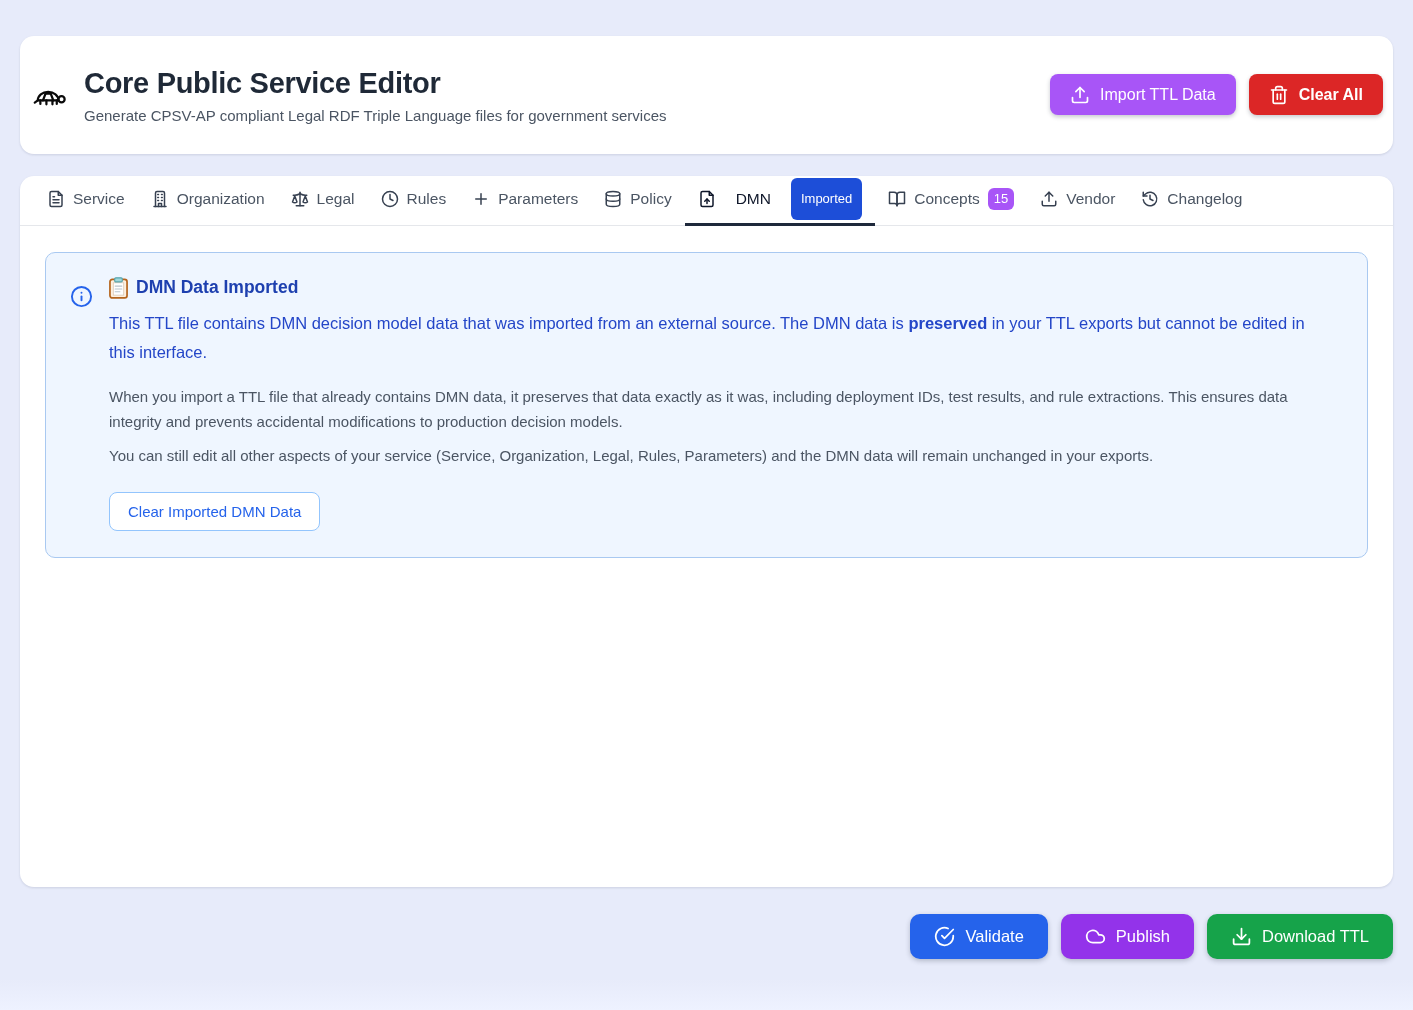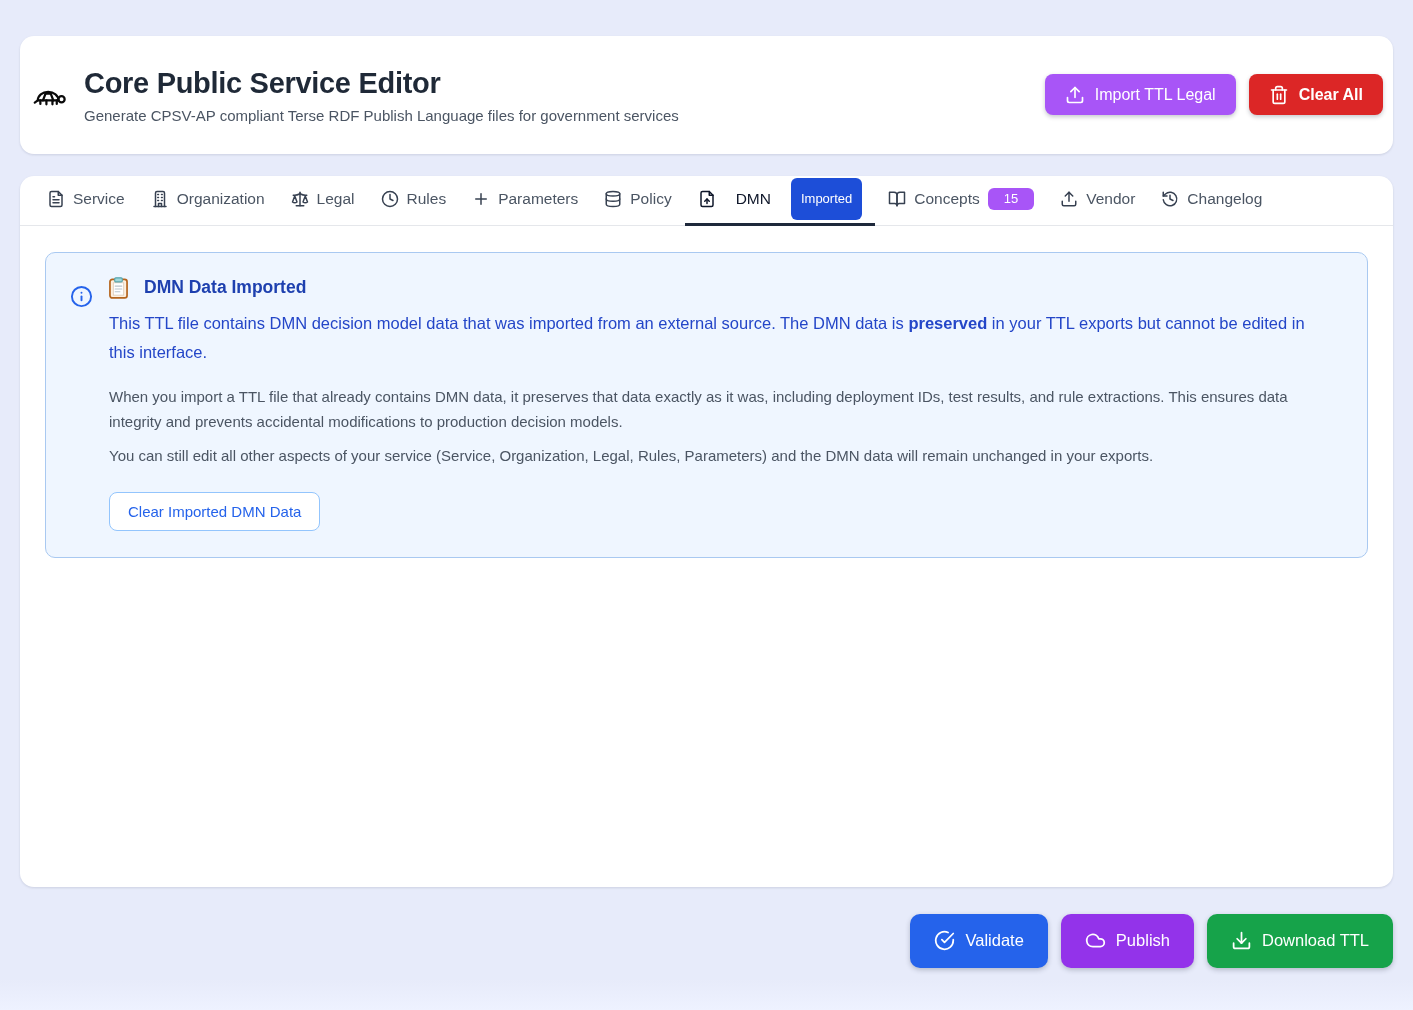--- a/index.html
+++ b/index.html
@@ -52,49 +52,49 @@
     white-space:nowrap;
   }
   .tab .ticon { display:flex; color:#374151; }
   .tab.active { color:#0f172a; border-bottom-color:#1e293b; font-weight:500;gap:20px; }
   .tab.active .ticon { color:#0f172a; }
   .badge {
     font-size:13px; color:#fff; border-radius:6px;
     padding:13px 10px; line-height:1.25; font-weight:400;
   }
   .badge-imported { background:#1d4ed8; }
-  .badge-count { background:#a855f7; padding:3px 16px; }
+  .badge-count { background:#a855f7; padding:3px 6px; }
 
   
   .content { padding:26px 25px; }
   .info-panel {
     display:flex; gap:16px;
     background:#eff6ff; border:1px solid #a9c9f1; border-radius:10px;
     padding:24px 24px 26px;
   }
   .info-icon { flex:0 0 auto; color:#2563eb; margin-top:8px; }
-  .panel-title-row { display:flex; align-items:center; gap:16px; }
+  .panel-title-row { display:flex; align-items:center; gap:8px; }
   .panel-title { font-size:17.5px; font-weight:700; color:#1e40af; }
   .panel-lead {
     margin-top:10px; font-size:16.5px; line-height:29px; color:#2446c8;
     max-width:1210px;
   }
   .panel-lead b { font-weight:700; }
   .panel-para { margin-top:17px; font-size:15px; line-height:25px; color:#4b5563; }
   .panel-para + .panel-para { margin-top:9px; }
   .btn-clear-dmn {
     margin-top:24px; display:inline-block; cursor:pointer;
     background:#fff; color:#2563eb; border:1px solid #93c5fd;
     border-radius:8px; padding:10px 18px;
     font-family:inherit; font-size:15px;
   }
 
   
   .footer-actions { display:flex; justify-content:flex-end; gap:13px; margin-top:27px; }
-  .btn-big { height:54px; padding:0 24px; border-radius:10px; font-size:16.5px; box-shadow:0 2px 5px rgba(30,41,59,.25); }
+  .btn-big { height:45px; padding:0 24px; border-radius:10px; font-size:16.5px; box-shadow:0 2px 5px rgba(30,41,59,.25); }
   .btn-validate { background:#2563eb; }
   .btn-publish { background:#9333ea; }
   .btn-download { background:#16a34a; }
 
   svg { display:block; }
 </style>
 </head>
 <body>
 
 <header class="card header-card">
@@ -108,33 +108,33 @@
         <circle cx="36.5" cy="19.5" r="3.6"></circle>
         <path d="M12 21v4"></path>
           <path d="M19 21v4.5"></path>
           <path d="M26 21v4.5"></path>
           <path d="M31 21v4"></path>
         <path d="M9 21l-3.5 2.5"></path>
       </svg>
     </span>
     <div>
       <h1 class="page-title">Core Public Service Editor</h1>
-      <div class="page-subtitle">Generate CPSV-AP compliant Terse RDF Publish Language files for government services</div>
+      <div class="page-subtitle">Generate CPSV-AP compliant Legal RDF Triple Language files for government services</div>
     </div>
   </div>
   <div class="header-actions">
     <button class="btn btn-import">
       <span>
         <svg width="20" height="20" viewBox="0 0 24 24" fill="none" stroke="currentColor" stroke-width="2" stroke-linecap="round" stroke-linejoin="round">
             <path d="M21 15v4a2 2 0 0 1-2 2H5a2 2 0 0 1-2-2v-4"></path>
             <polyline points="17 8 12 3 7 8"></polyline>
             <line x1="12" y1="3" x2="12" y2="15"></line>
           </svg>
       </span>
-      <span>Import TTL Legal</span>
+      <span>Import TTL Data</span>
     </button>
     <button class="btn btn-clear">
       <span>
         <svg width="20" height="20" viewBox="0 0 24 24" fill="none" stroke="currentColor" stroke-width="2" stroke-linecap="round" stroke-linejoin="round">
             <polyline points="3 6 5 6 21 6"></polyline>
             <path d="M19 6v14a2 2 0 0 1-2 2H7a2 2 0 0 1-2-2V6"></path>
             <path d="M8 6V4a2 2 0 0 1 2-2h4a2 2 0 0 1 2 2v2"></path>
             <line x1="10" y1="11" x2="10" y2="17"></line>
             <line x1="14" y1="11" x2="14" y2="17"></line>
           </svg>

